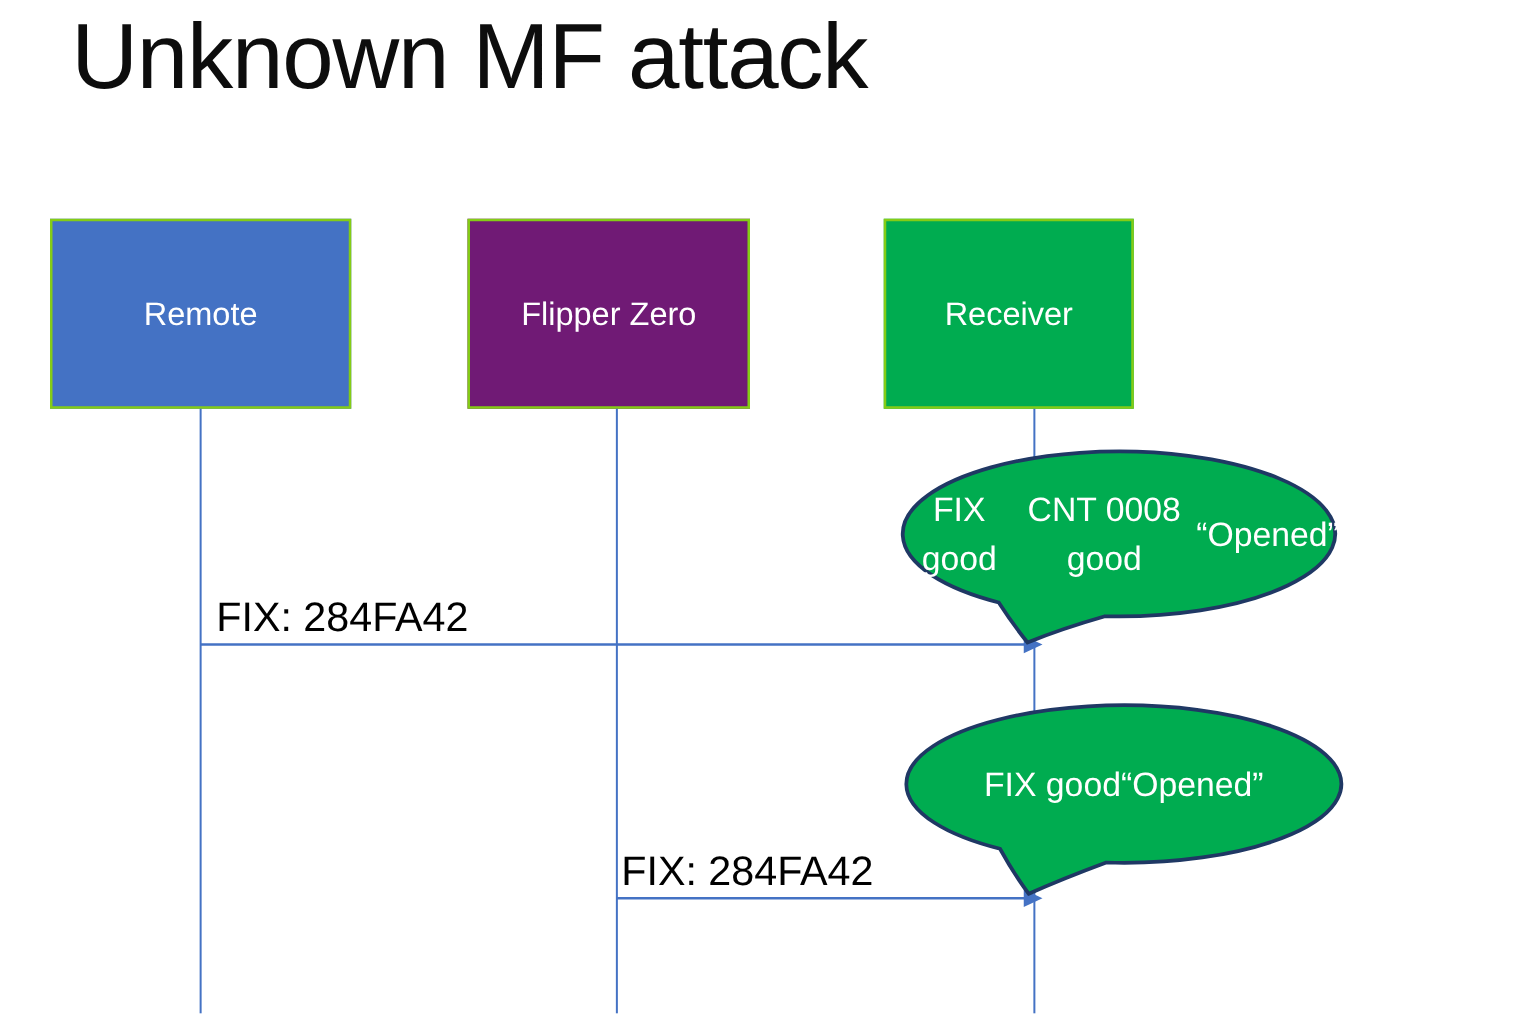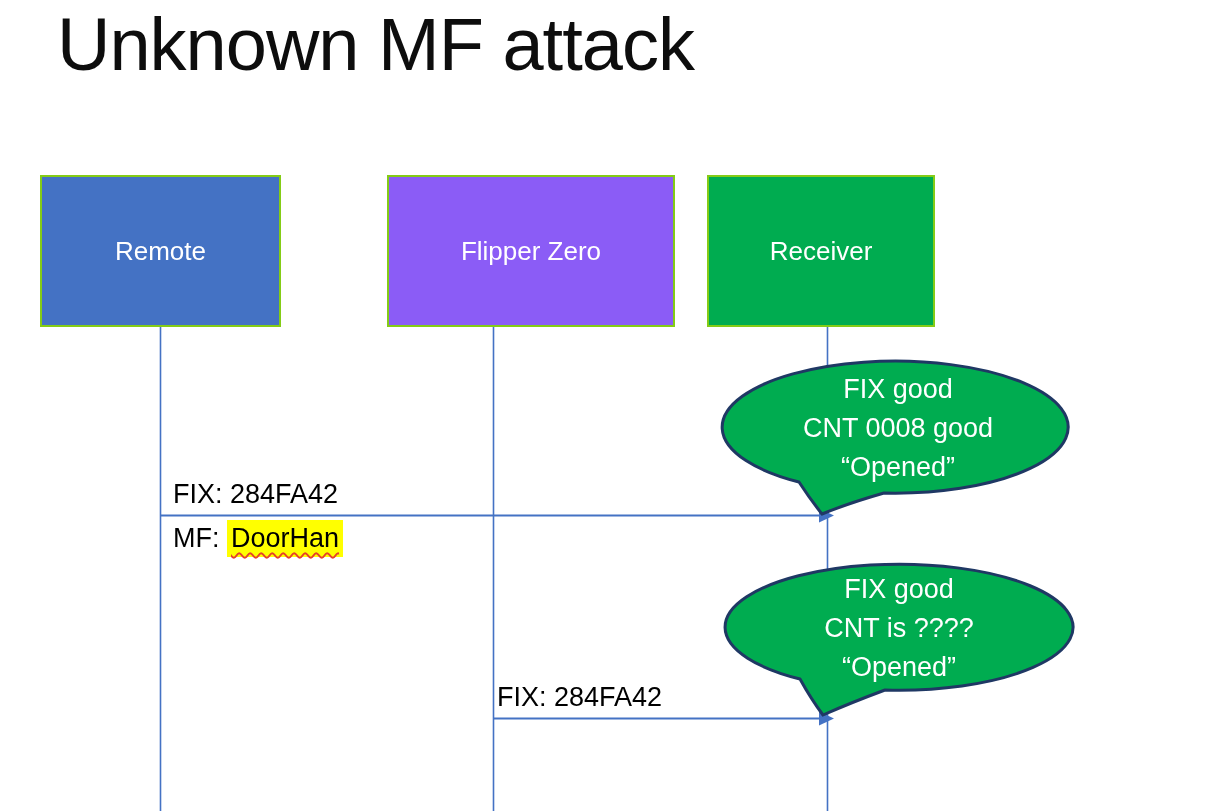--- a/index.html
+++ b/index.html
@@ -33,52 +33,52 @@
     height: 152px;
     border: 2px solid #84cc16;
     box-sizing: border-box;
     display: flex;
     align-items: center;
     justify-content: center;
     color: #ffffff;
     font-size: 26px;
   }
   .actor-remote   { left: 40px;  width: 241px; background: #4472C4; }
-  .actor-flipper  { left: 387px; width: 288px; background: #8b5cf6; }
-  .actor-receiver { left: 707px; width: 228px; background: #00AC50; }
+  .actor-flipper  { left: 374px; width: 226px; background: #701a75; }
+  .actor-receiver { left: 707px; width: 200px; background: #00AC50; }
 
   .overlay {
     position: absolute;
     left: 0;
     top: 0;
     width: 1216px;
     height: 811px;
   }
   .lifeline { stroke: #4472C4; stroke-width: 1.6; }
   .msg-line-svg { stroke: #4472C4; stroke-width: 2; }
   .arrow-head { fill: #4472C4; }
   .callout-shape { fill: #00AC50; stroke: #1F3864; stroke-width: 3; }
 
   .callout-text {
     position: absolute;
     display: flex;
-    flex-direction: column;
+    flex-direction: row;
     align-items: center;
     justify-content: center;
     color: #ffffff;
     font-size: 27px;
     line-height: 39px;
     text-align: center;
   }
   .callout-text-1 { left: 725px; top: 364px; width: 346px; height: 128px; }
   .callout-text-2 { left: 725px; top: 566px; width: 348px; height: 124px; }
 
   .msg-label {
     position: absolute;
-    font-size: 27px;
+    font-size: 33px;
     line-height: 32px;
     color: #000000;
     white-space: nowrap;
   }
   .msg1-above { left: 173px; top: 478px; }
   .msg1-below { left: 173px; top: 519px; }
   .msg2-above { left: 497px; top: 681px; }
   .msg2-below { left: 497px; top: 722px; }
   .msg-detail-line {
     height: 38px;
@@ -129,26 +129,24 @@
     <path class="callout-shape" d="M 823 715 Q 811 699 800 679 A 174 63 0 1 1 885 690 Q 850 703 823 715 Z"></path>
   </svg>
 
   <div class="callout-text callout-text-1">
     <div>FIX good</div>
     <div>CNT 0008 good</div>
     <div>“Opened”</div>
   </div>
   <div class="callout-text callout-text-2">
     <div>FIX good</div>
-    <div>CNT is ????</div>
     <div>“Opened”</div>
   </div>
 
   <div class="msg-label msg1-above">FIX: 284FA42</div>
   <div class="msg-label msg1-below">
-    <div class="msg-detail-line"><span>MF: </span><span class="hl sq">DoorHan</span></div>
   </div>
 
   <div class="msg-label msg2-above">FIX: 284FA42</div>
   <div class="msg-label msg2-below">
   </div>
 
 </div>
 
 </body></html>

